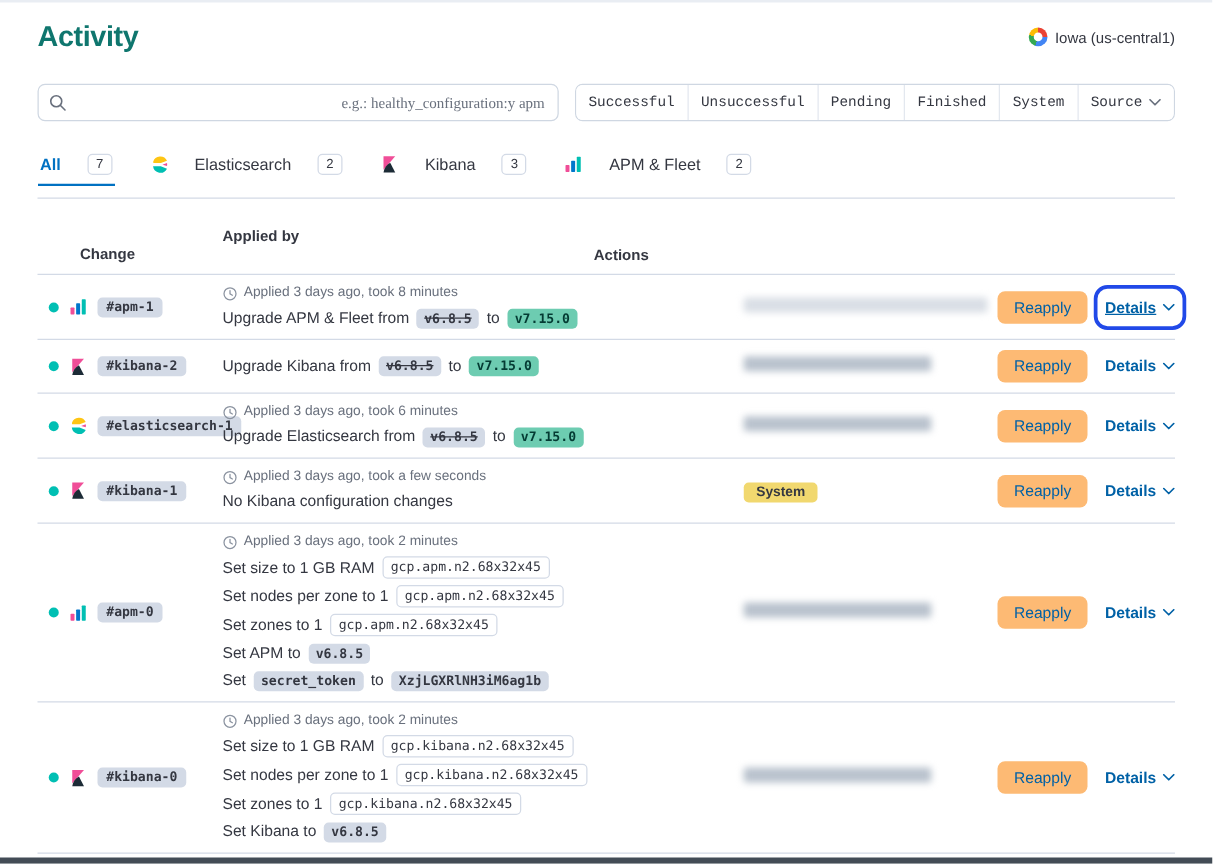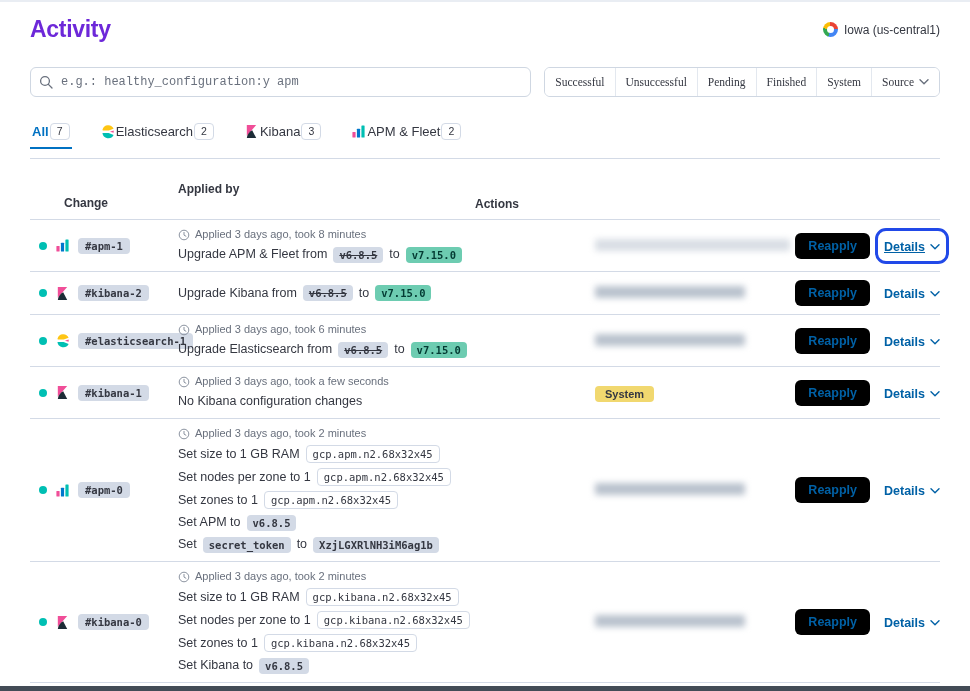--- a/index.html
+++ b/index.html
@@ -6,42 +6,42 @@
   html,body { width:970px; height:691px; }
   body {
     font-family:"Liberation Sans",sans-serif;
     background:#fff; color:#343741;
     overflow:hidden; position:relative;
   }
   .page { border-top:2px solid #e9edf3; padding:0 30px; }
 
   
   .page-header { display:flex; justify-content:space-between; align-items:center; padding:14px 0 0; margin-bottom:24px; }
-  .title { font-size:23px; font-weight:700; color:#6d28d9; letter-spacing:-0.3px; }
+  .title { font-size:23px; font-weight:700; color:#0f766e; letter-spacing:-0.3px; }
   .region { display:flex; align-items:center; gap:6px; font-size:12px; color:#343741; cursor:pointer; }
   .gcp-logo { width:15px; height:15px; border-radius:50%; position:relative; flex:none;
     background:conic-gradient(#ea4335 0 25%, #4285f4 25% 55%, #34a853 55% 78%, #fbbc05 78% 100%); }
   .gcp-logo::after { content:""; position:absolute; inset:4px; background:#fff; border-radius:50%; }
 
   
   .controls { display:flex; gap:13px; margin-bottom:22px; align-items:center; }
   .search-box { flex:1; position:relative; }
   .search-box input { width:100%; height:30px; border:1px solid #cfd7e2; border-radius:6px;
-    padding:0 10px 0 30px; font-size:12px; color:#0369a1; background:#fff; font-family:Liberation Mono, monospace; outline:none; }
+    padding:0 10px 0 30px; font-size:12px; color:#0369a1; background:#fff; font-family:Liberation Serif, serif; outline:none;text-align:right; }
   .search-box input::placeholder { color:#69707d; }
   .search-icon { position:absolute; left:9px; top:8px; line-height:0; }
   .filter-group { display:flex; border:1px solid #cfd7e2; border-radius:6px; height:30px; overflow:hidden; background:#fff; flex:none; }
   .filter-btn { display:flex; align-items:center; gap:5px; padding:0 10px; font-size:11.5px; color:#343741;
-    background:#fff; border:none; border-left:1px solid #e3e8ef; cursor:pointer; font-family:Liberation Serif, serif; white-space:nowrap; }
+    background:#fff; border:none; border-left:1px solid #e3e8ef; cursor:pointer; font-family:Liberation Mono, monospace; white-space:nowrap; }
   .filter-btn:first-child { border-left:none; }
   .filter-btn .chev { line-height:0; color:#69707d; }
 
   
   .tabs { display:flex; gap:26px; align-items:flex-end; }
-  .tab { display:flex; align-items:center; gap:1px; padding:4px 2px 9px; font-size:13px; color:#343741; cursor:pointer; }
+  .tab { display:flex; align-items:center; gap:21px; padding:4px 2px 9px; font-size:13px; color:#343741; cursor:pointer; }
   .tab.active { color:var(--accent,#0071c2); font-weight:700; box-shadow:inset 0 -2px 0 var(--accent,#0071c2); }
   .tab-ic { line-height:0; }
   .tab-count { min-width:20px; height:17px; padding:0 5px; border:1px solid #d3dae6; border-radius:4px;
     font-size:10.5px; line-height:15px; text-align:center; color:#343741; background:#fff; font-weight:400; }
   .tab-count.redacted { min-width:15px; width:15px; height:15px; background:#98a2b3; border-color:#98a2b3; }
 
   
   .table { margin-top:9px; }
   .thead { display:flex; align-items:center; border-top:1px solid #d3dae6; border-bottom:1px solid #d3dae6;
     padding:8px 0; font-size:12px; font-weight:700; color:#343741; }
@@ -69,22 +69,22 @@
   .m-hollow { background:#fff; border:1px solid #d3dae6; }
   .m-grey { background:#d3dae6; font-weight:700; }
   .m-old { text-decoration:line-through; }
   .m-new { background:var(--success-badge,#6dccb1); color:#043b33; font-weight:700; }
 
   .badge-system { display:inline-block; background:var(--warning-badge,#f1d86f); color:#343741;
     padding:2px 10px; border-radius:4px; font-size:11px; font-weight:600; }
   .redacted { display:inline-block; width:150px; height:12px; border-radius:2px; background:#b9c2cd; filter:blur(3px); }
   .redacted.light { width:195px; background:#d9dee5; }
 
-  .btn-reapply { padding:6px 13px; border:none; border-radius:6px; background:#000000;
-    color:var(--link,#0061a6); font-size:12.5px; font-weight:700; font-family:inherit; cursor:pointer; white-space:nowrap; }
+  .btn-reapply { padding:6px 13px; border:none; border-radius:6px; background:#fdba74;
+    color:var(--link,#0061a6); font-size:12.5px; font-weight:400; font-family:inherit; cursor:pointer; white-space:nowrap; }
   .details-btn { display:inline-flex; align-items:center; gap:5px; color:var(--link,#0061a6);
     font-size:12.5px; font-weight:600; cursor:pointer; background:none; border:none; font-family:inherit; }
   .details-btn .chev { line-height:0; }
   .details-btn.underline .details-label { text-decoration:underline; }
   .annotation { outline:3px solid var(--annotation,#2149e8); outline-offset:6px; border-radius:2px; }
 
   .bottom-strip { position:absolute; left:0; bottom:0; width:970px; height:5px; background:#434c56; }
 </style>
 </head>
 <body>

